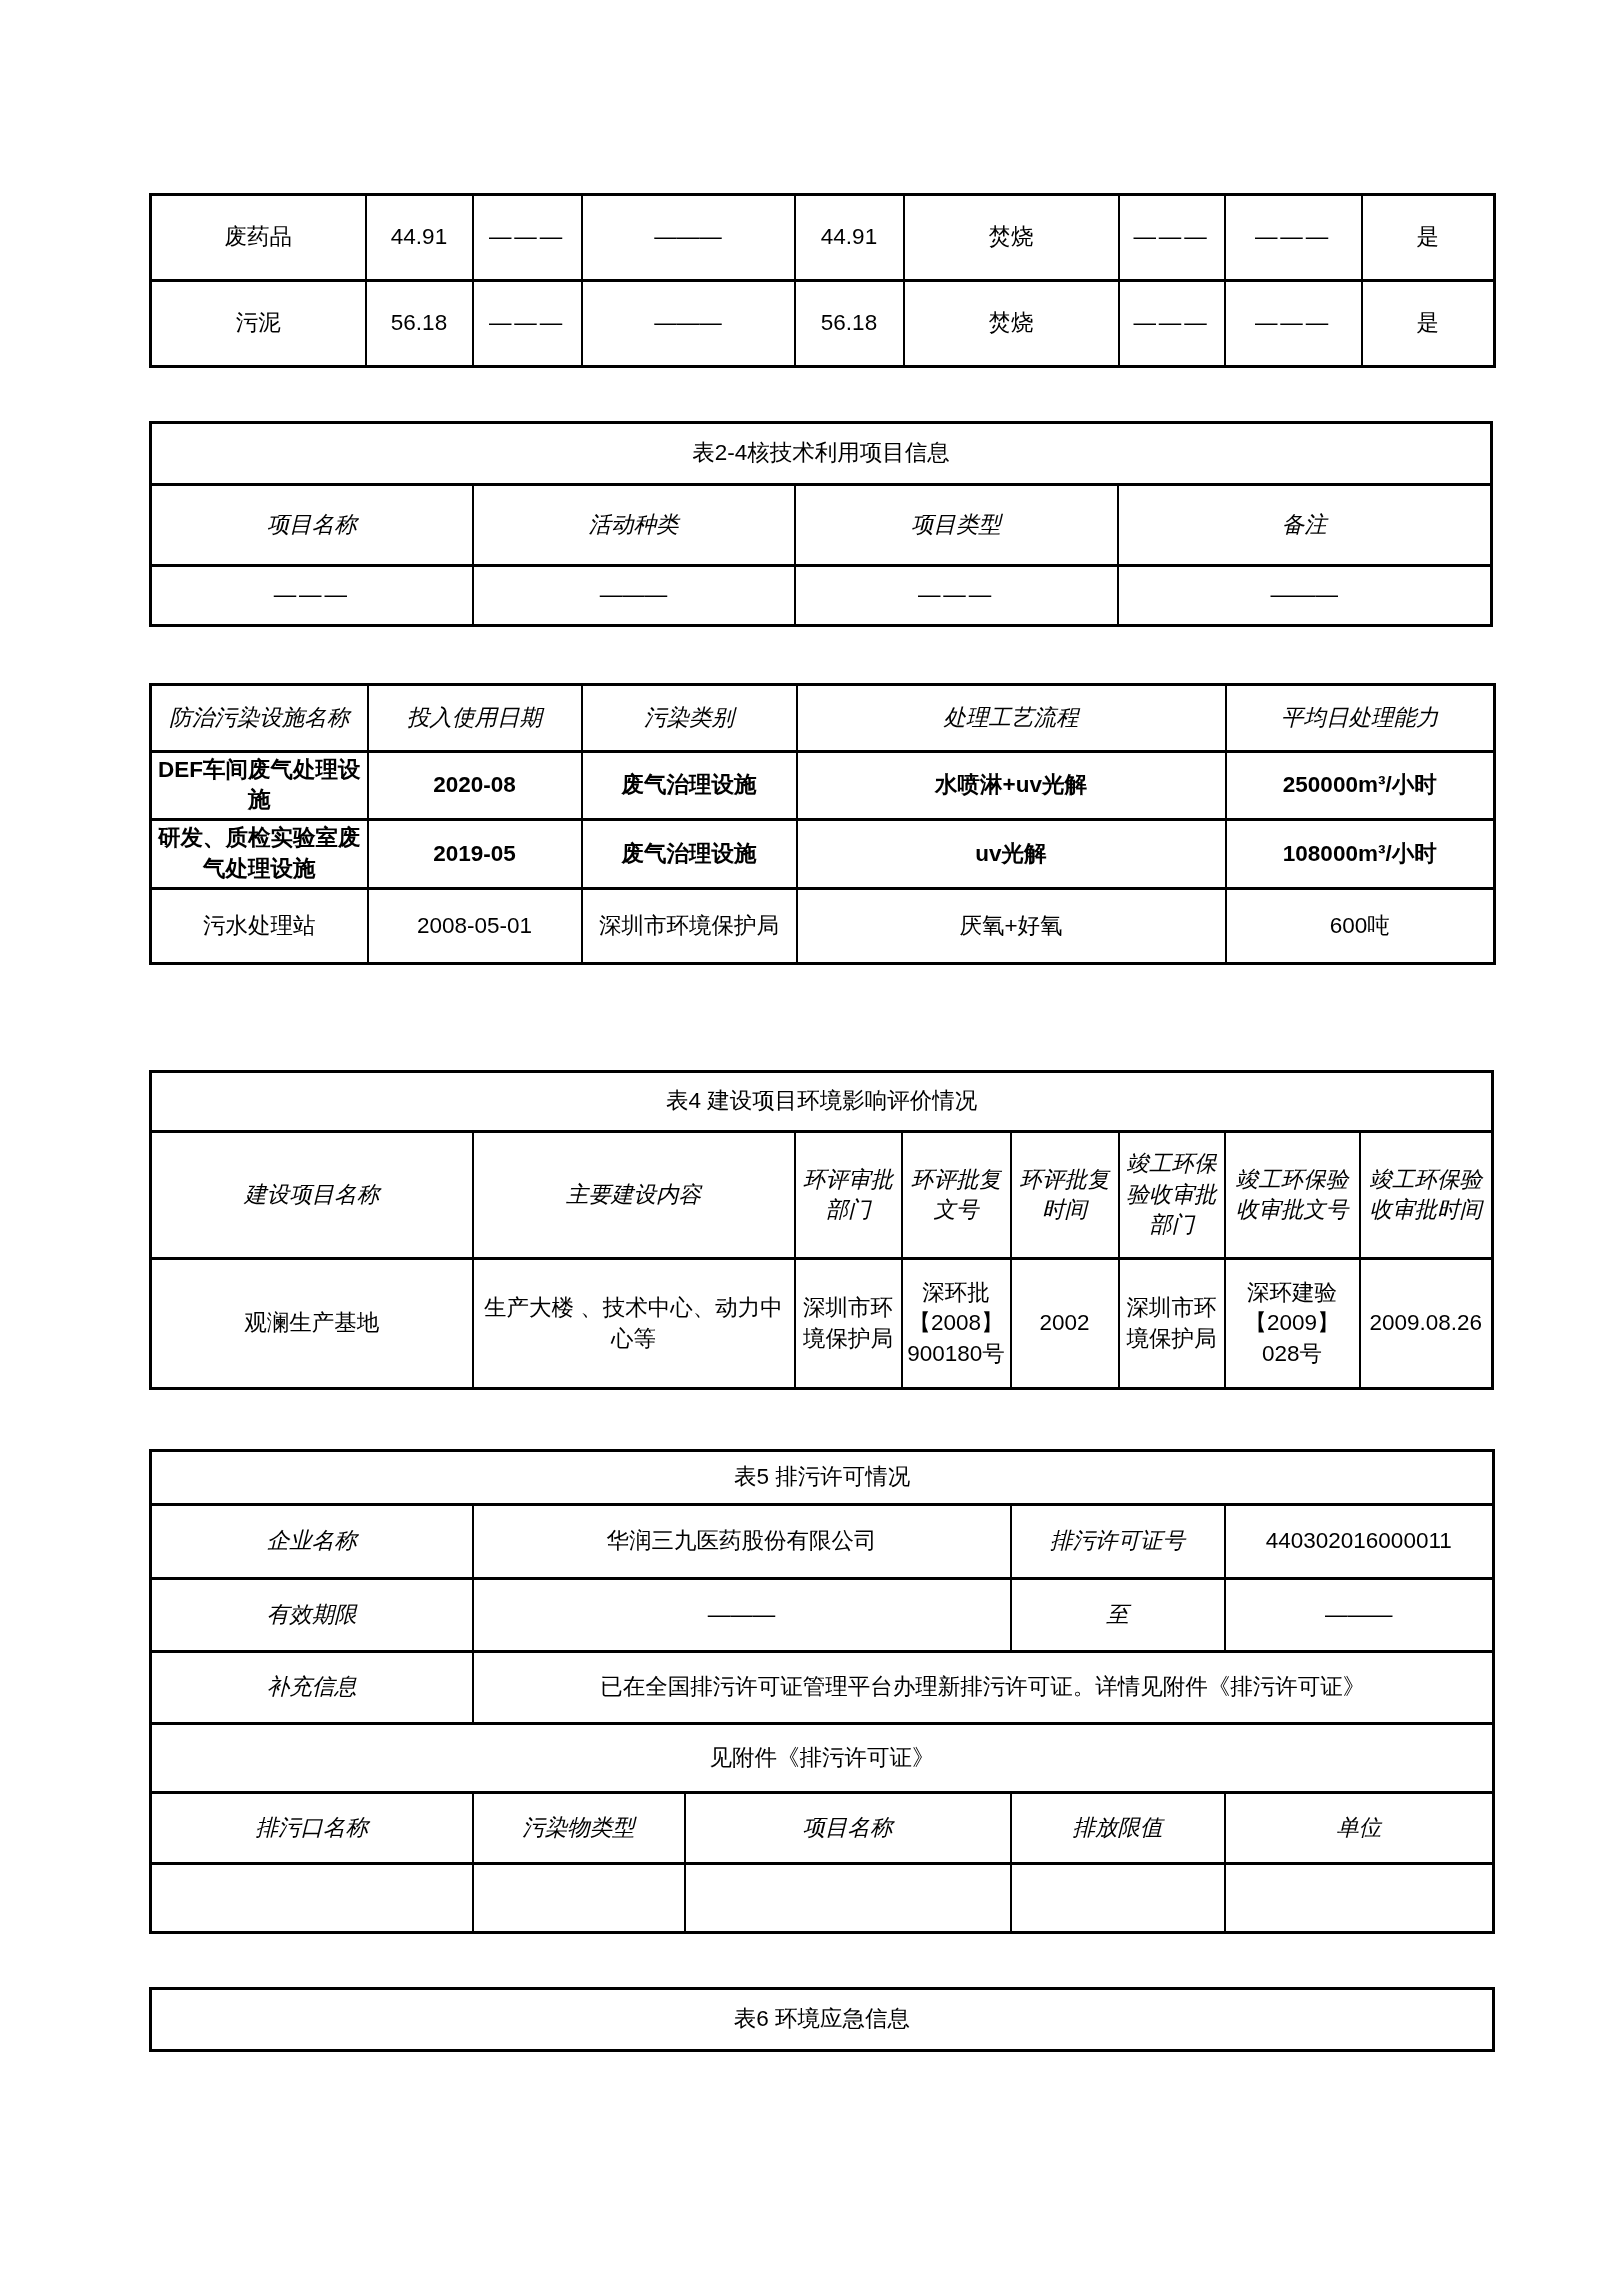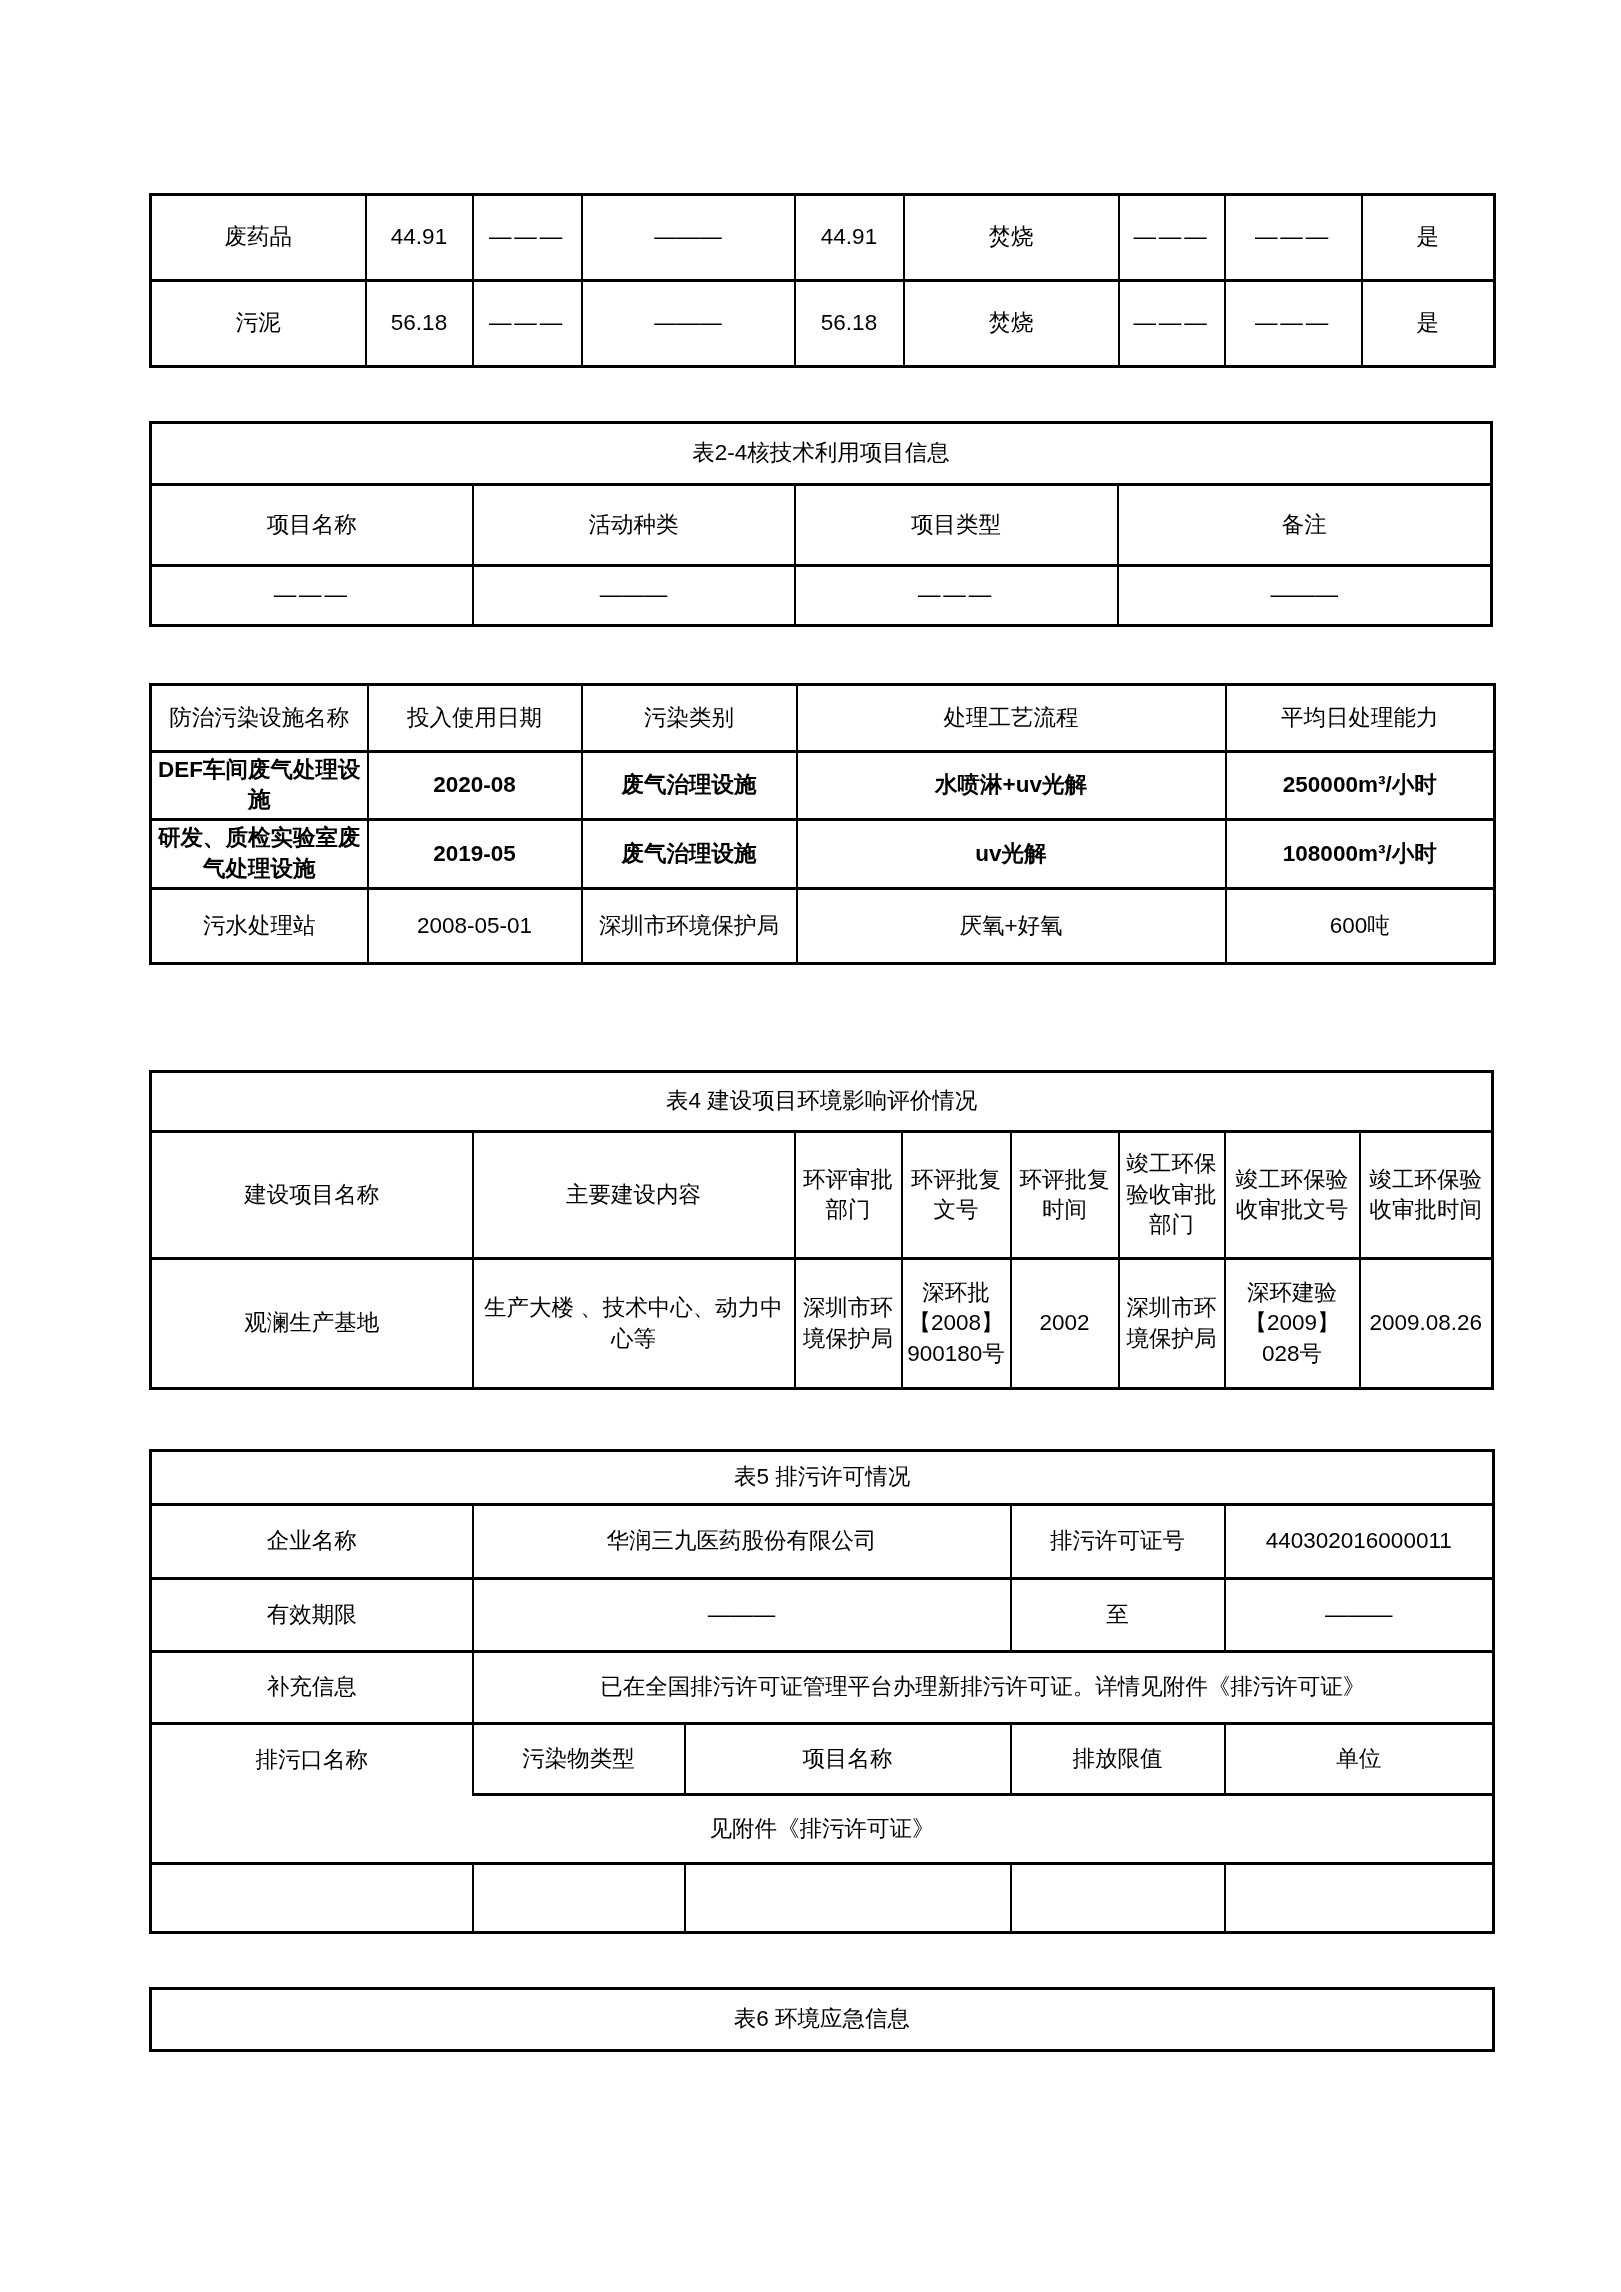--- a/index.html
+++ b/index.html
@@ -24,21 +24,21 @@
     border:2px solid #000;
     border-top-width:3.9px;
     border-bottom-width:3.9px;
     text-align:center;
     vertical-align:middle;
     padding:2px 5.9px;
     font-weight:400;
     overflow:hidden;
     word-break:normal;
   }
-  .b{font-weight:700;}
+  .b{font-weight:700;font-style:italic;}
   tr.bold-row td{font-weight:700;}
   .title-cell{font-weight:700;}
   .dash-thin{letter-spacing:2.9px;}
   .dash-bold{font-weight:700;}
   .pad8{padding-left:7.8px;padding-right:7.8px;}
   .left{text-align:left;padding-left:9.8px;}
   .no-bb{border-bottom:0 !important;}
   .no-bt{border-top:0 !important;}
 </style>
 </head>
@@ -209,31 +209,31 @@
     <tr style="height:73px">
       <td class="b">有效期限</td>
       <td colspan="2" class="dash-bold">———</td>
       <td class="b">至</td>
       <td class="dash-bold">———</td>
     </tr>
     <tr style="height:72px">
       <td class="b">补充信息</td>
       <td colspan="4" class="left">已在全国排污许可证管理平台办理新排污许可证。详情见附件《排污许可证》</td>
     </tr>
+    <tr style="height:69px">
+      <td colspan="5" class="no-bt">见附件《排污许可证》</td>
+    </tr>
     <tr style="height:71px">
       <td class="b no-bb">排污口名称</td>
       <td class="b">污染物类型</td>
       <td class="b">项目名称</td>
       <td class="b">排放限值</td>
       <td class="b">单位</td>
     </tr>
     <tr style="height:69px">
-      <td colspan="5" class="no-bt">见附件《排污许可证》</td>
-    </tr>
-    <tr style="height:69px">
       <td></td>
       <td></td>
       <td></td>
       <td></td>
       <td></td>
     </tr>
   </tbody>
     </table>
 
   <table class="tbl" style="top:1987px;">

